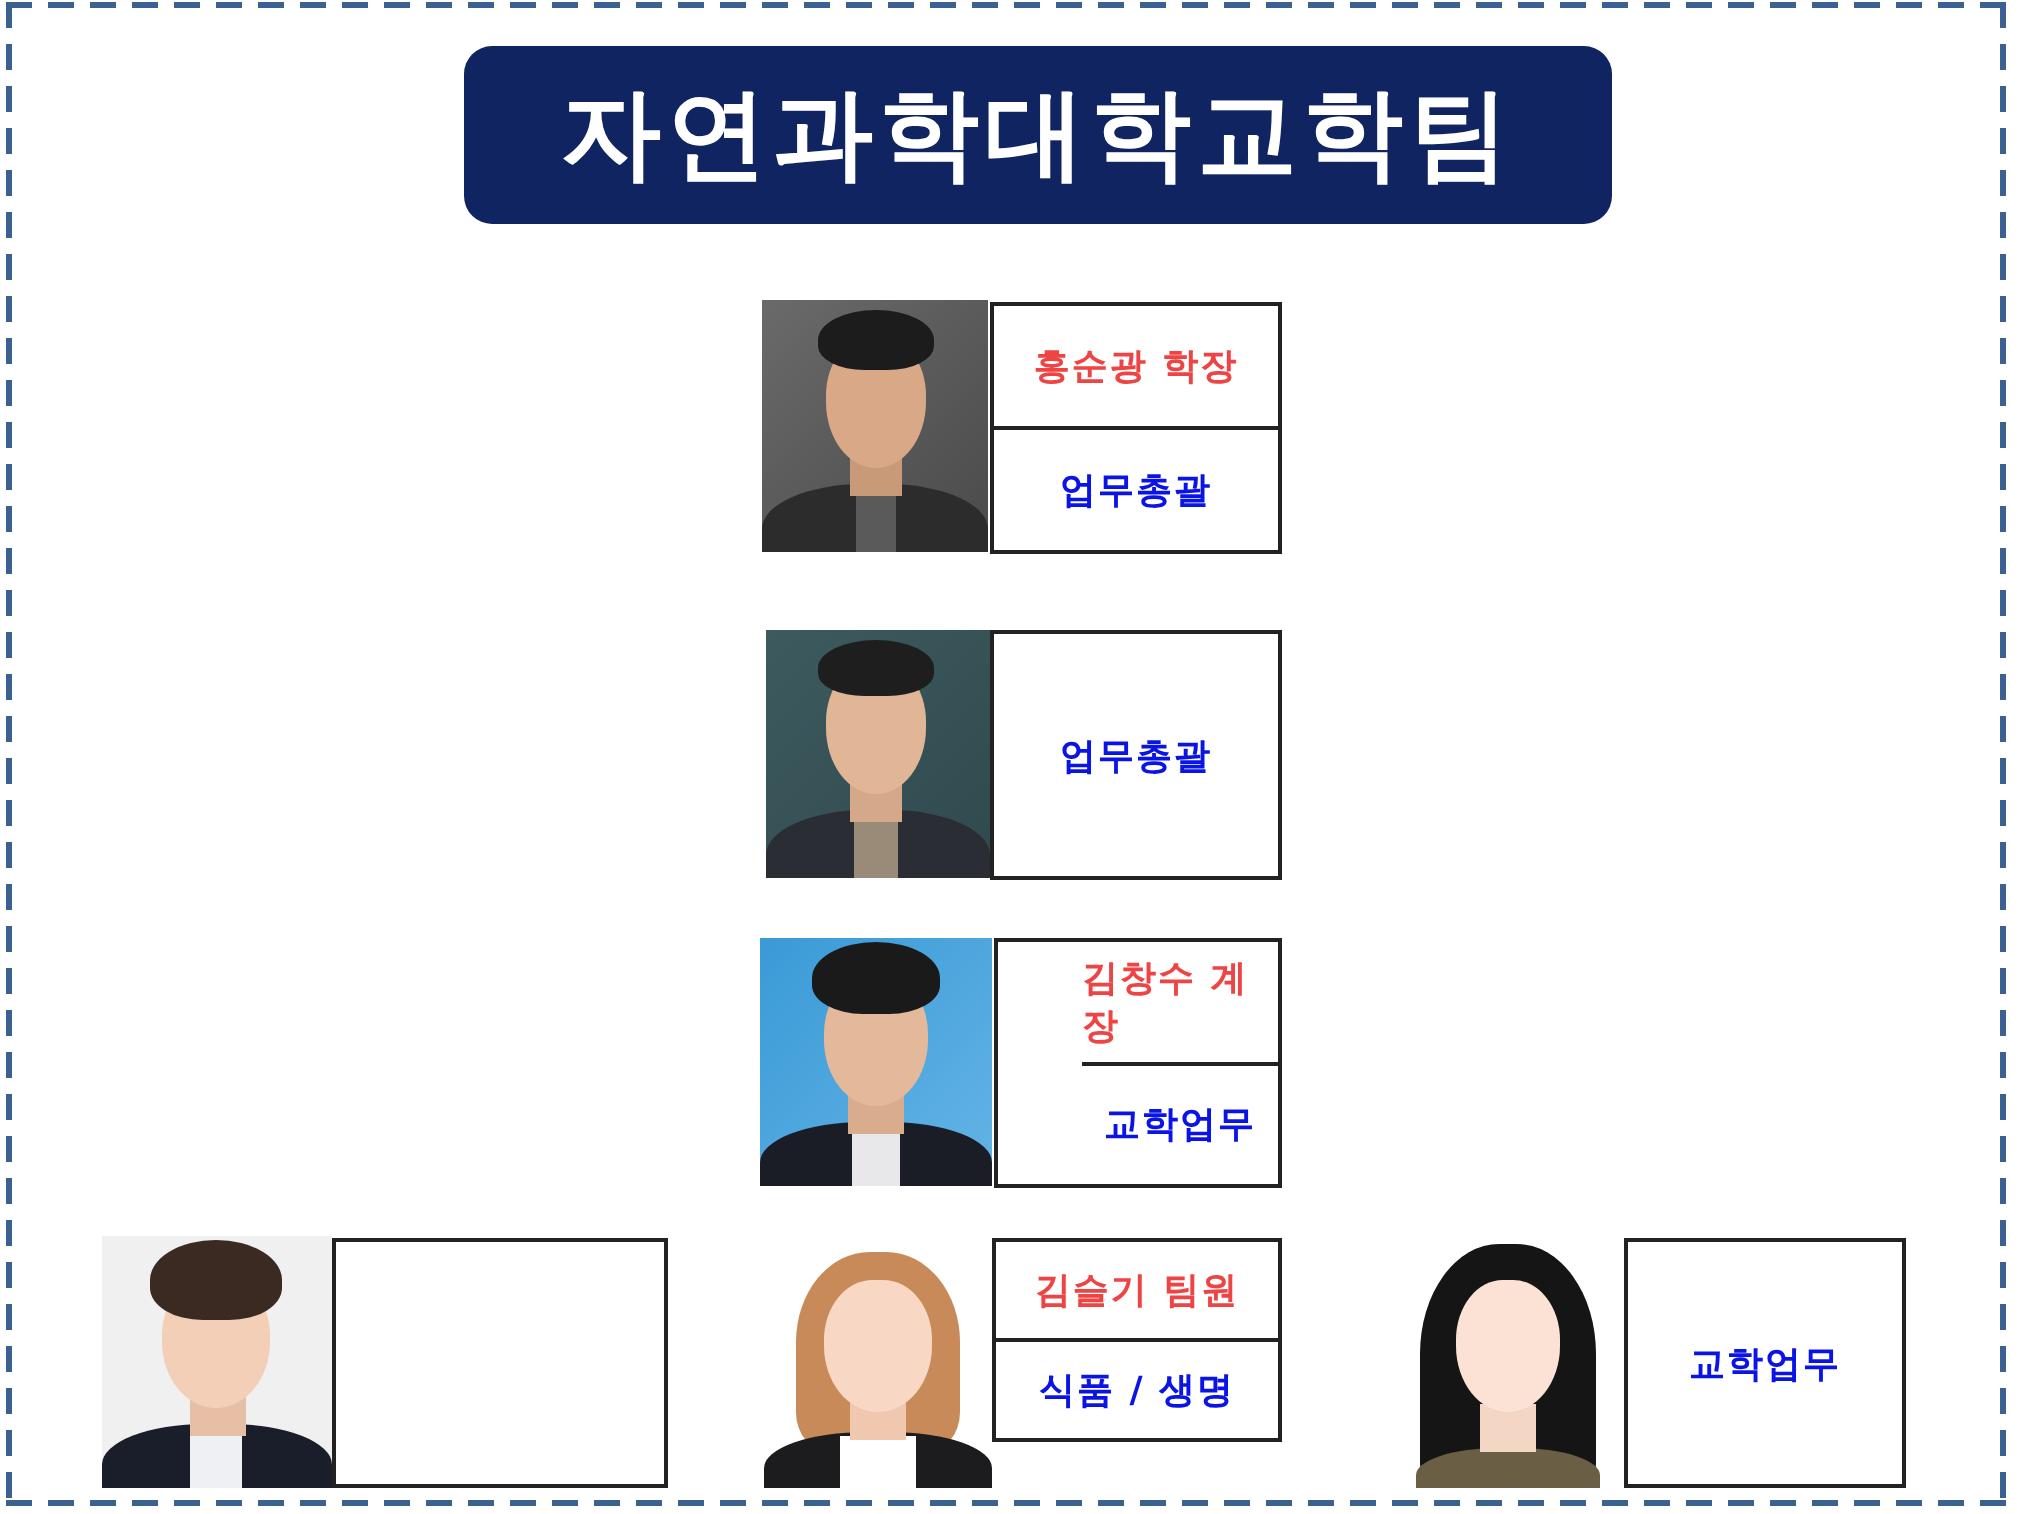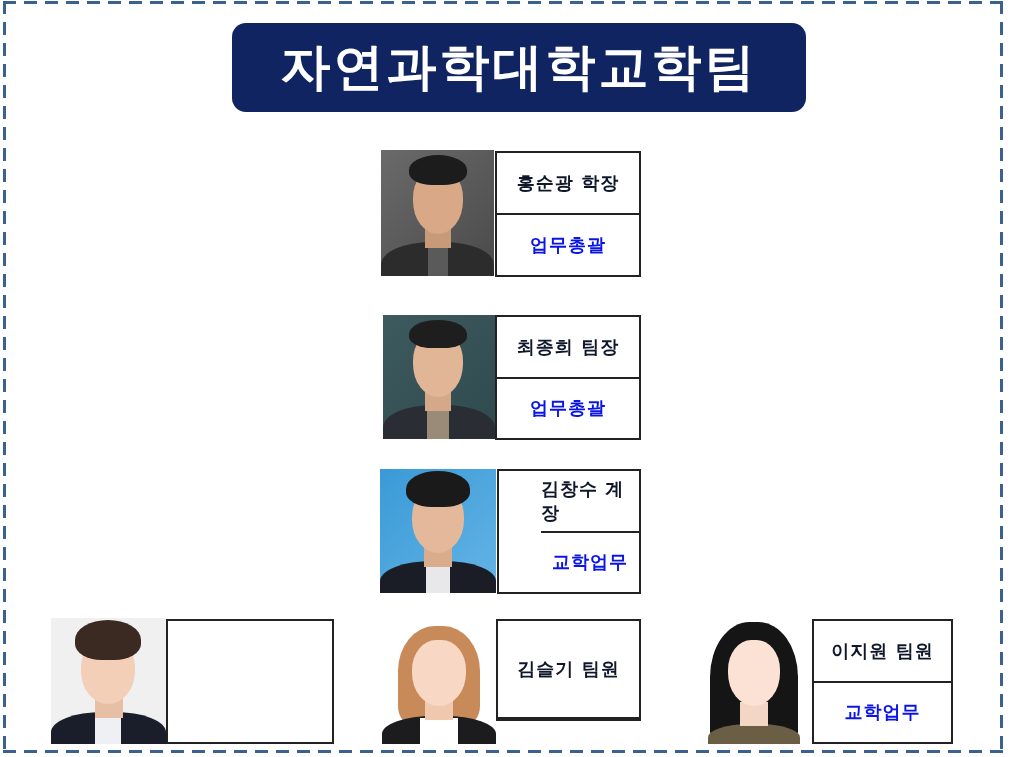--- a/index.html
+++ b/index.html
@@ -34,21 +34,21 @@
   .photo .collar { position: absolute; }
 
   .info {
     position: absolute; border: 2px solid #222222; background: #fff;
     display: flex; flex-direction: column;
   }
   .info .name, .info .role {
     flex: 1; display: flex; align-items: center; justify-content: center;
     font-weight: bold; font-size: 18px; letter-spacing: 1px;
   }
-  .info .name { color: #0f172a; border-bottom: 2px solid #222222; }
+  .info .name { color: #ef4444; border-bottom: 2px solid #222222; }
   .info .role { color: #0a14e6; }
 </style>
 </head>
 <body>
 
 <div class="frame"></div>
 
 <div class="title">자연과학대학교학팀</div>
 
 <div class="photo" style="left:381px; top:150px; width:113px; height:126px;">
@@ -66,21 +66,20 @@
 
 <div class="photo" style="left:383px; top:315px; width:112px; height:124px;">
   <div class="bg" style="background:linear-gradient(135deg,#3d5a5e,#2f4a4f);"></div>
   <div class="body" style="left:0; top:90px; width:112px; height:50px; background:#2a2d33;"></div>
   <div class="collar" style="left:44px; top:92px; width:22px; height:32px; background:#9a8a78;"></div>
   <div class="neck" style="left:42px; top:76px; width:26px; height:20px; background:#d4a888;"></div>
   <div class="face" style="left:30px; top:16px; width:50px; height:66px; background:#e0b696;"></div>
   <div class="hair" style="left:26px; top:5px; width:58px; height:28px; background:#1e1e1e;"></div>
 </div>
 <div class="info" style="left:495px; top:315px; width:146px; height:125px;">
-  <div class="name">최종희 팀장</div>
   <div class="role">업무총괄</div>
 </div>
 
 <div class="photo" style="left:380px; top:469px; width:116px; height:124px;">
   <div class="bg" style="background:linear-gradient(135deg,#3a9ad6,#64b4e6);"></div>
   <div class="body" style="left:0; top:92px; width:116px; height:45px; background:#1a1c26;"></div>
   <div class="collar" style="left:46px; top:94px; width:24px; height:30px; background:#e8e8ea;"></div>
   <div class="neck" style="left:44px; top:76px; width:28px; height:22px; background:#d9ac8e;"></div>
   <div class="face" style="left:32px; top:18px; width:52px; height:66px; background:#e4b89a;"></div>
   <div class="hair" style="left:26px; top:2px; width:64px; height:36px; background:#1a1a1a;"></div>
@@ -104,25 +103,25 @@
 <div class="photo" style="left:382px; top:618px; width:114px; height:126px;">
   <div class="bg" style="background:#ffffff;"></div>
   <div class="hair" style="left:16px; top:8px; width:82px; height:100px; background:#c98a5a; border-radius:45% 45% 20% 20%;"></div>
   <div class="body" style="left:0; top:98px; width:114px; height:40px; background:#1c1c1e;"></div>
   <div class="collar" style="left:38px; top:100px; width:38px; height:26px; background:#ffffff;"></div>
   <div class="neck" style="left:43px; top:82px; width:28px; height:20px; background:#f0c8b0;"></div>
   <div class="face" style="left:30px; top:22px; width:54px; height:66px; background:#f8d8c4;"></div>
 </div>
 <div class="info" style="left:496px; top:619px; width:145px; height:102px;">
   <div class="name">김슬기 팀원</div>
+  <div class="role">식품 / 생명</div>
 </div>
 
 <div class="photo" style="left:696px; top:618px; width:116px; height:126px;">
   <div class="bg" style="background:#ffffff;"></div>
   <div class="hair" style="left:14px; top:4px; width:88px; height:122px; background:#151515; border-radius:45% 45% 10% 10%;"></div>
   <div class="body" style="left:12px; top:106px; width:92px; height:30px; background:#6a5e44;"></div>
   <div class="neck" style="left:44px; top:84px; width:28px; height:24px; background:#f4d6c4;"></div>
   <div class="face" style="left:32px; top:22px; width:52px; height:66px; background:#fbe2d4;"></div>
 </div>
 <div class="info" style="left:812px; top:619px; width:141px; height:125px;">
-  <div class="name">이지원 팀원</div>
   <div class="role">교학업무</div>
 </div>
 
 </body></html>

